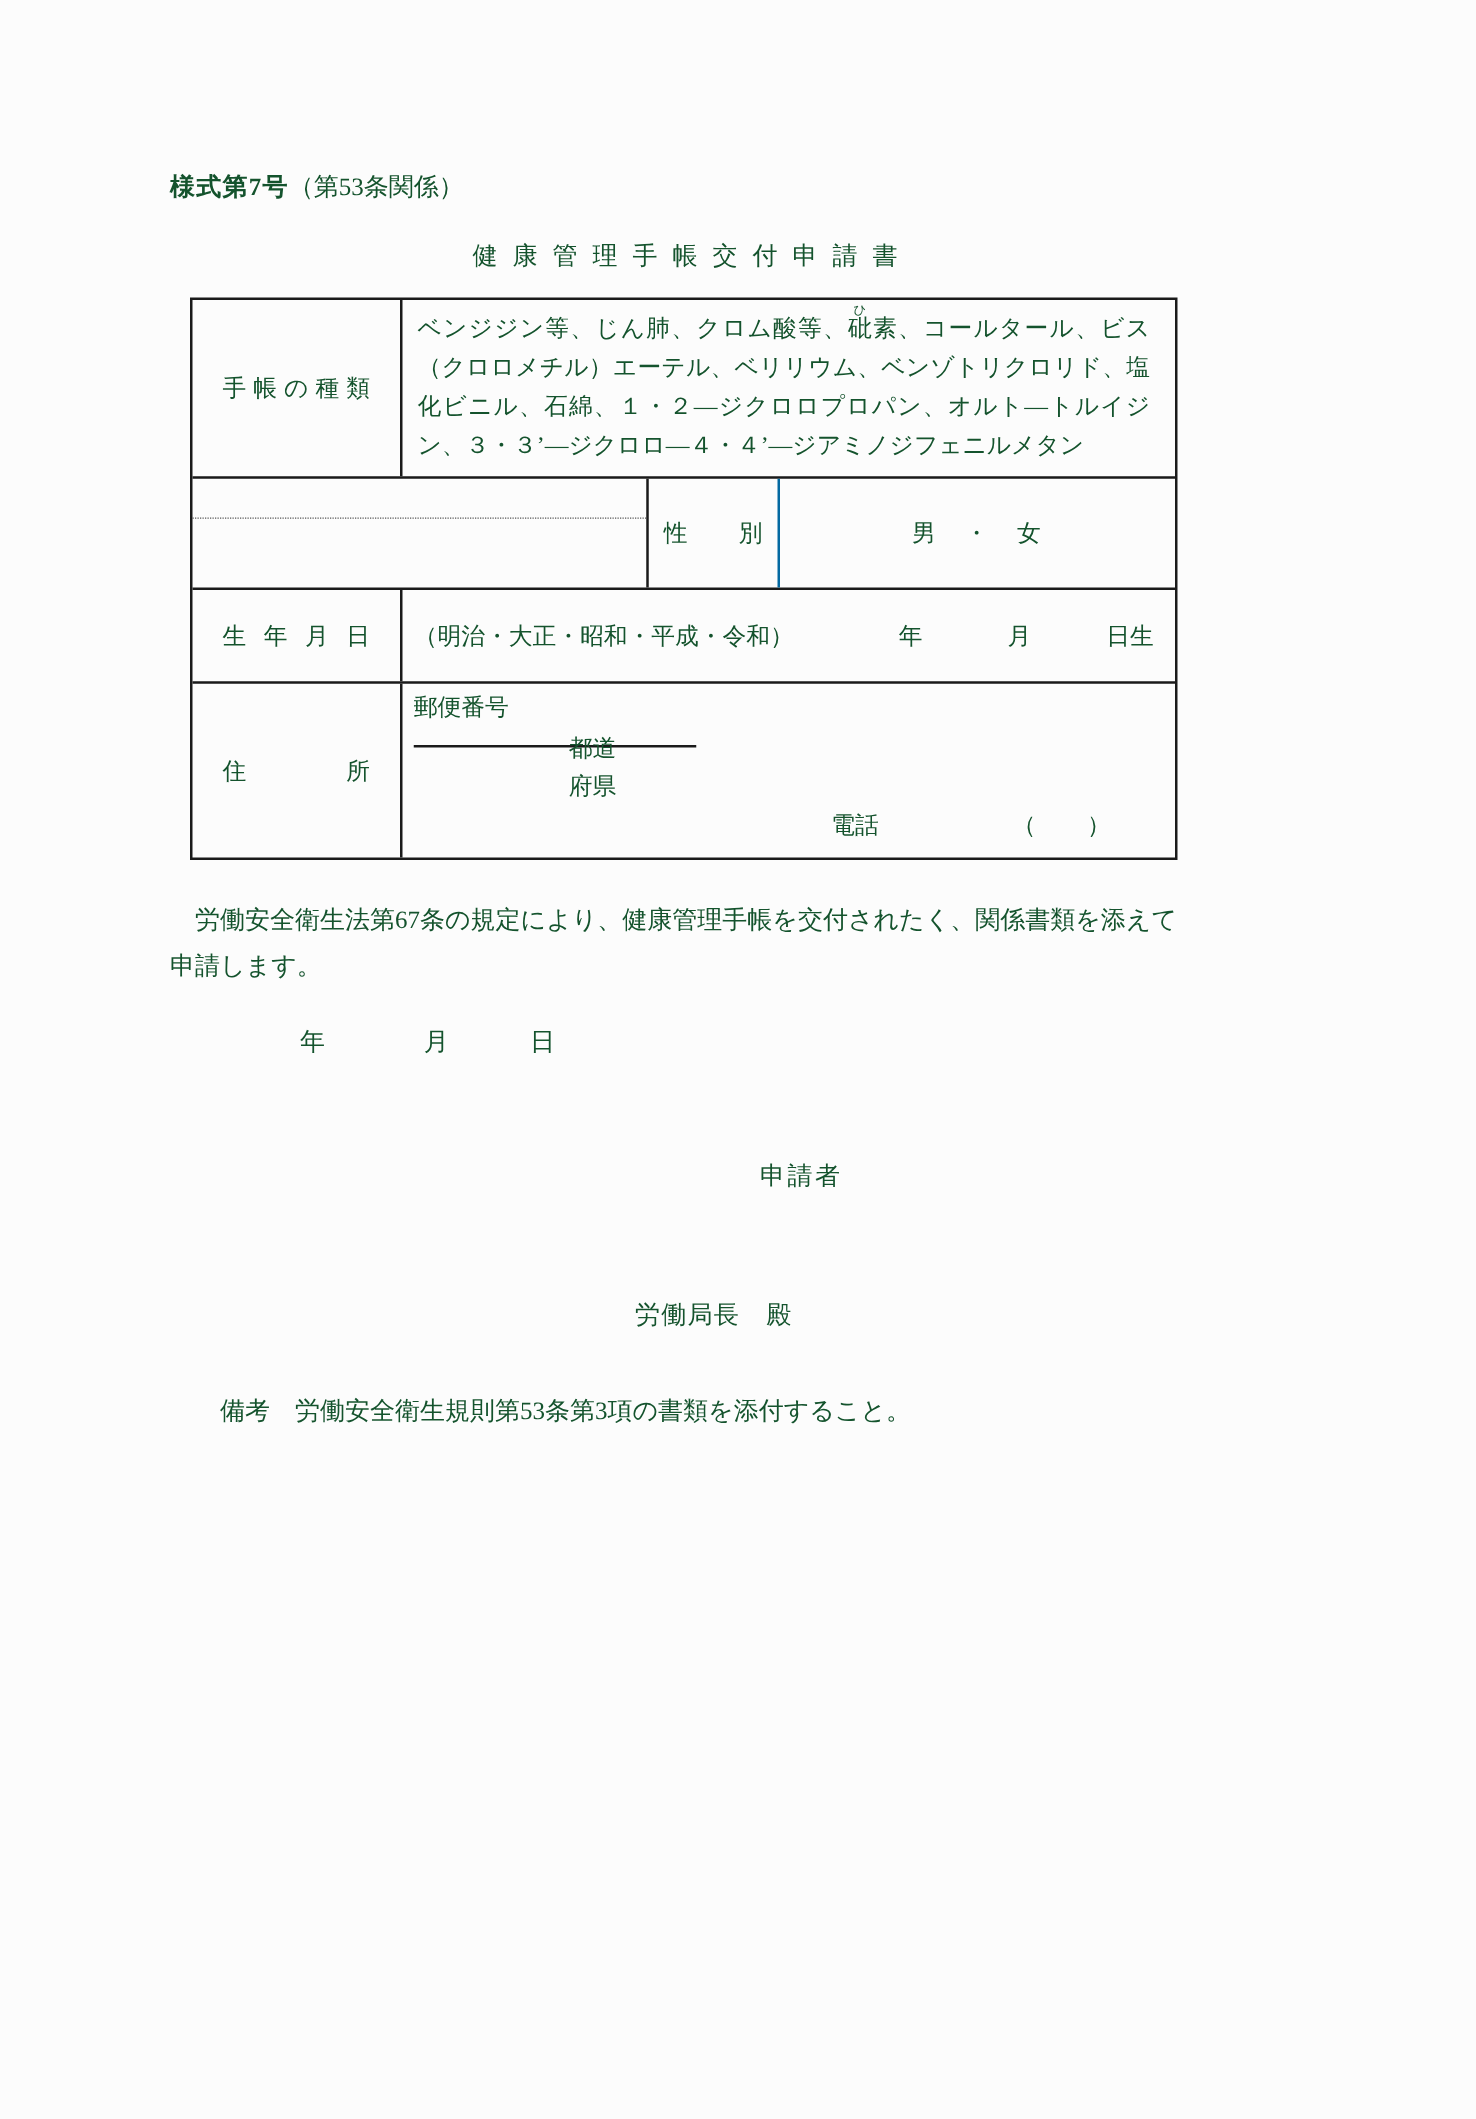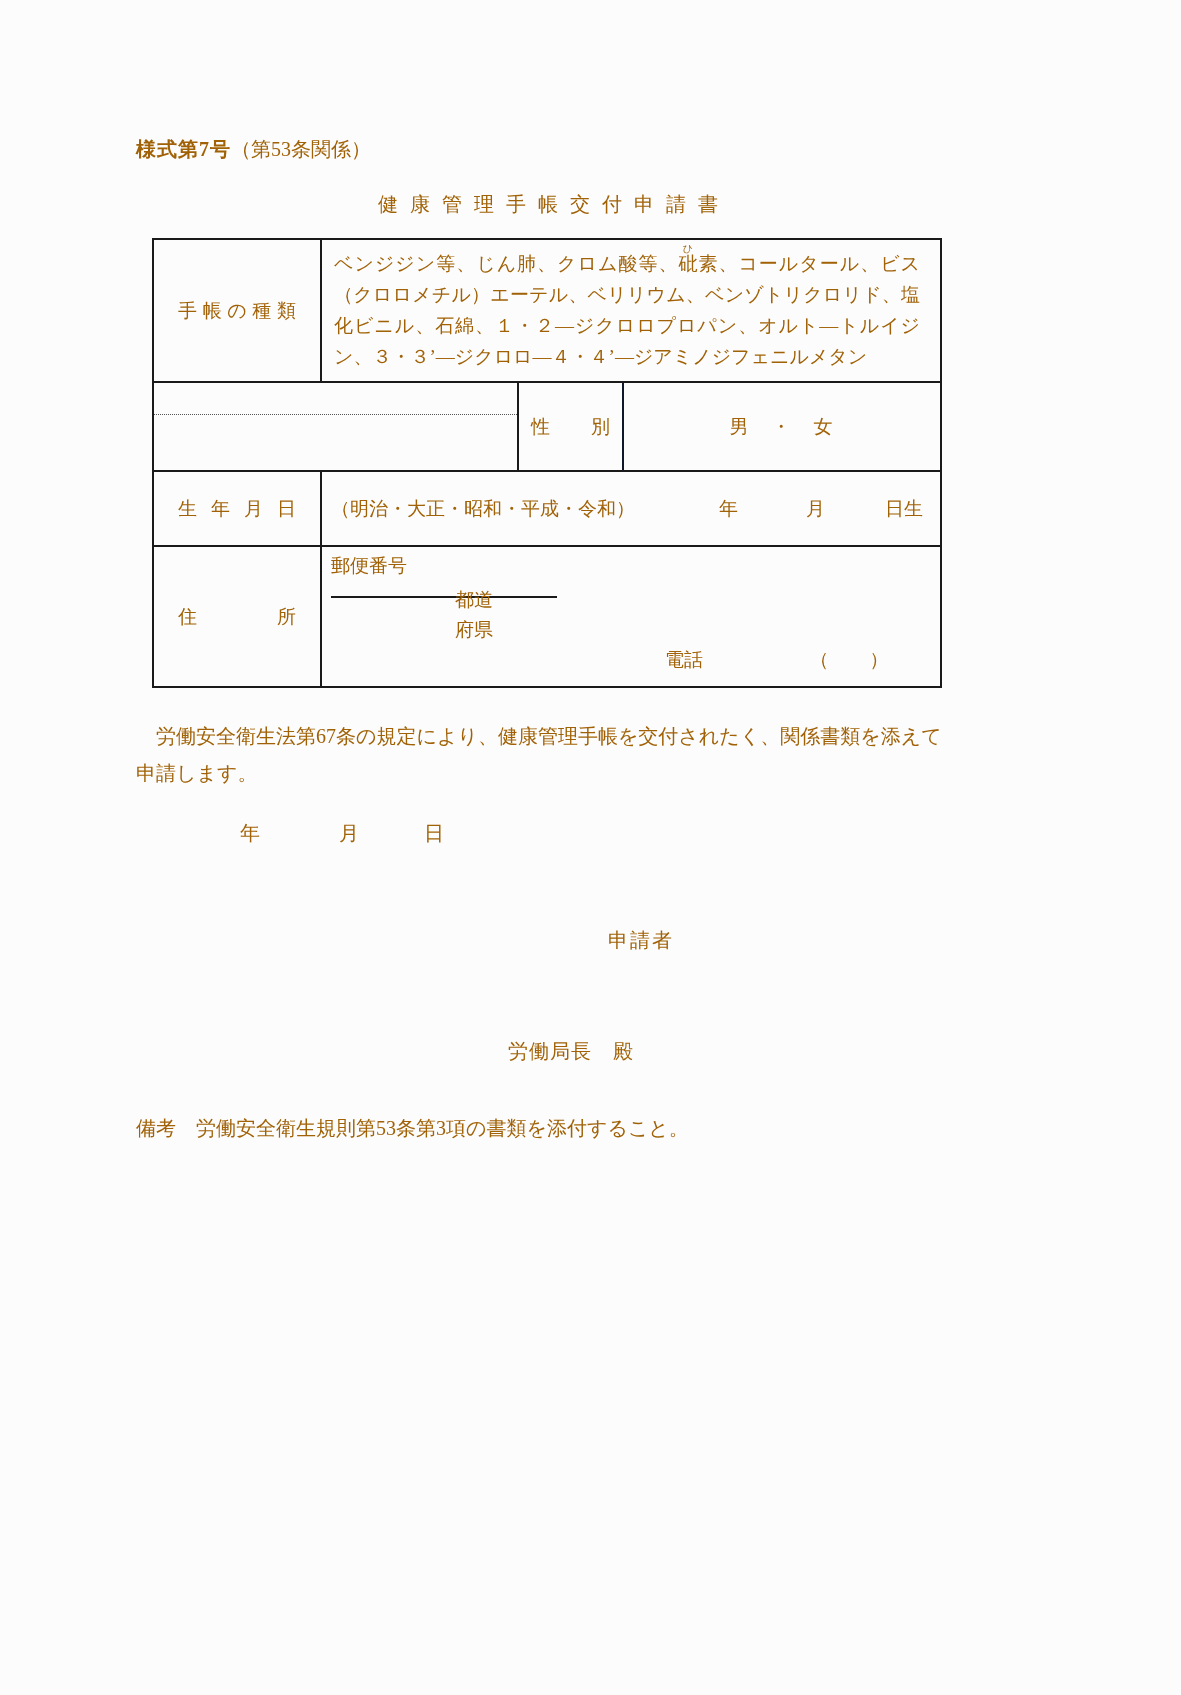--- a/index.html
+++ b/index.html
@@ -2,21 +2,21 @@
 <html><head>
 <meta charset="utf-8">
 <style>
   * { box-sizing: border-box; }
   html,body { margin:0; padding:0; }
   body { background:#e9eae9; }
   .page {
     width:1181px; height:1695px; margin:0 auto; position:relative;
     background:#fcfcfc; overflow:hidden;
     font-family:"Liberation Serif","DejaVu Serif",serif;
-    color:#a16207;
+    color:#14532d;
   }
   .content { position:absolute; left:136px; top:136px; width:824px; }
 
   .form-no { font-size:20px; }
   .form-no .heavy { font-weight:bold; letter-spacing:1px; }
 
   .doc-title {
     margin:28px 0 0; text-align:center; font-size:20px; font-weight:normal;
     letter-spacing:12px; text-indent:12px;
   }
@@ -36,21 +36,21 @@
 
   .row1 { height:141px; }
   .row1 .content-cell { flex:1; padding:8px 20px 6px 12px; line-height:31px; text-align:justify; }
   ruby rt { font-size:10px; letter-spacing:0; }
 
   .row2 { height:89px; }
   .furigana-label { font-size:18px; margin-bottom:6px; }
   .name-cell { width:365px; border-right:2px solid #1a1a1a; display:flex; flex-direction:column; }
   .furigana-area { height:32px; border-bottom:1px dotted #555; }
   .name-area { flex:1; }
-  .sex-label-cell { width:105px; border-right:2px solid #0f172a; display:flex; align-items:center; padding:0 12px; }
+  .sex-label-cell { width:105px; border-right:2px solid #0369a1; display:flex; align-items:center; padding:0 12px; }
   .sex-value-cell { flex:1; display:flex; align-items:center; justify-content:center; letter-spacing:2px; }
 
   .row3 { height:75px; }
   .row3 .content-cell { flex:1; display:flex; align-items:center; padding-left:9px; }
   .birth-year  { margin-left:84px; }
   .birth-month { margin-left:68px; }
   .birth-day   { margin-left:60px; }
 
   .row4 { height:141px; }
   .row4 .content-cell { flex:1; position:relative; }
@@ -64,21 +64,21 @@
   .tel-close { margin-left:36px; }
 
   .statement { margin-top:30px; font-size:20px; line-height:37px; }
   .date-line { margin-top:28px; font-size:20px; }
   .date-line .dy { margin-left:104px; }
   .date-line .dm { margin-left:74px; }
   .date-line .dd { margin-left:60px; }
   .applicant { margin-top:80px; margin-left:472px; font-size:20px; letter-spacing:2px; }
   .addressee { margin-top:84px; margin-left:372px; font-size:20px; letter-spacing:1px; }
   .note { margin-top:50px; font-size:20px; }
-  .note .note-label { margin-right:20px; }
+  .note .note-label { margin-right:20px;margin-left:40px; }
 </style>
 </head>
 <body>
 
 <div class="page">
   <div class="content">
 
     <div class="form-no">
       <span class="heavy">様式第7号</span><span>（第53条関係）</span>
     </div>

